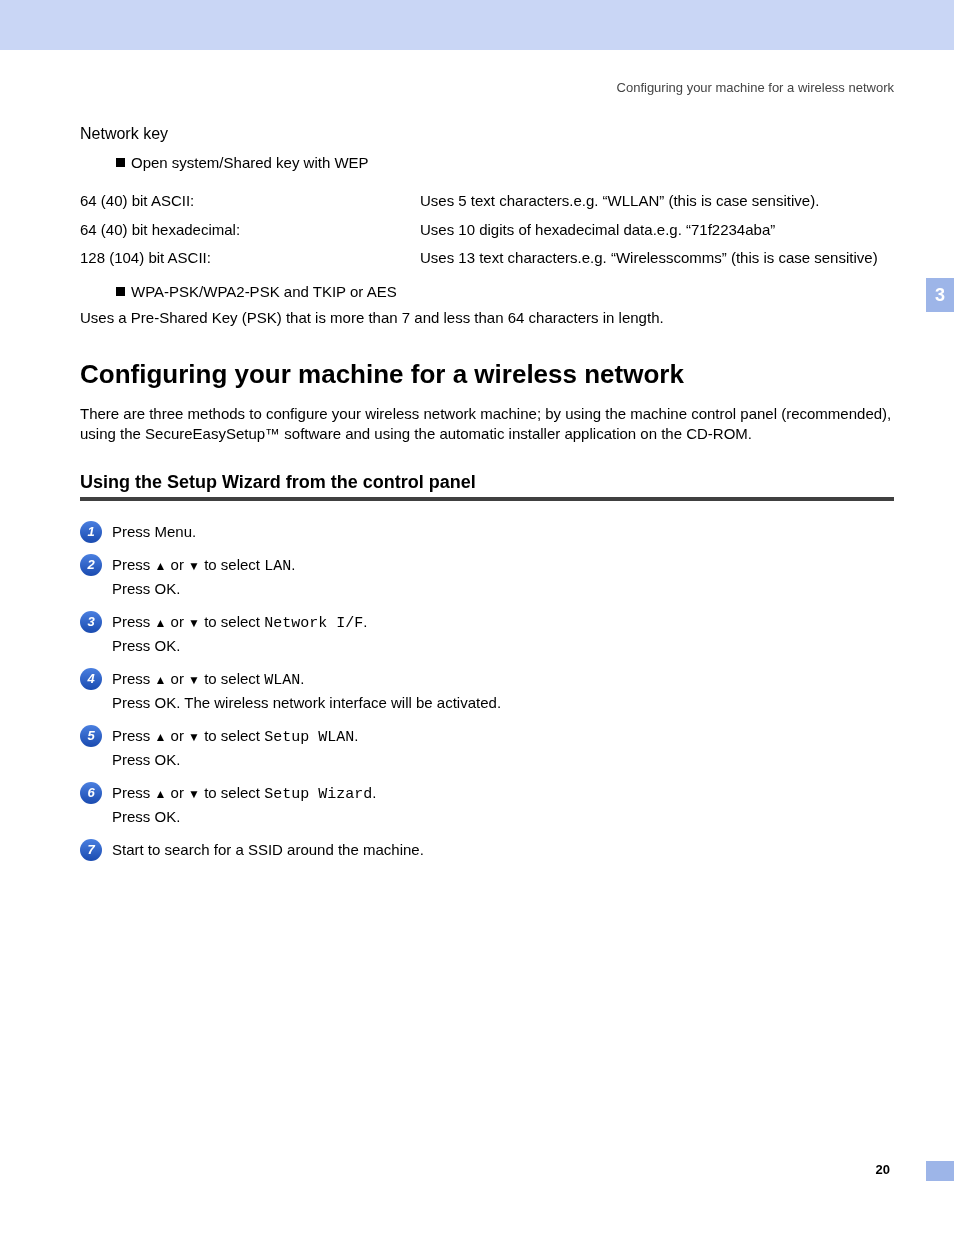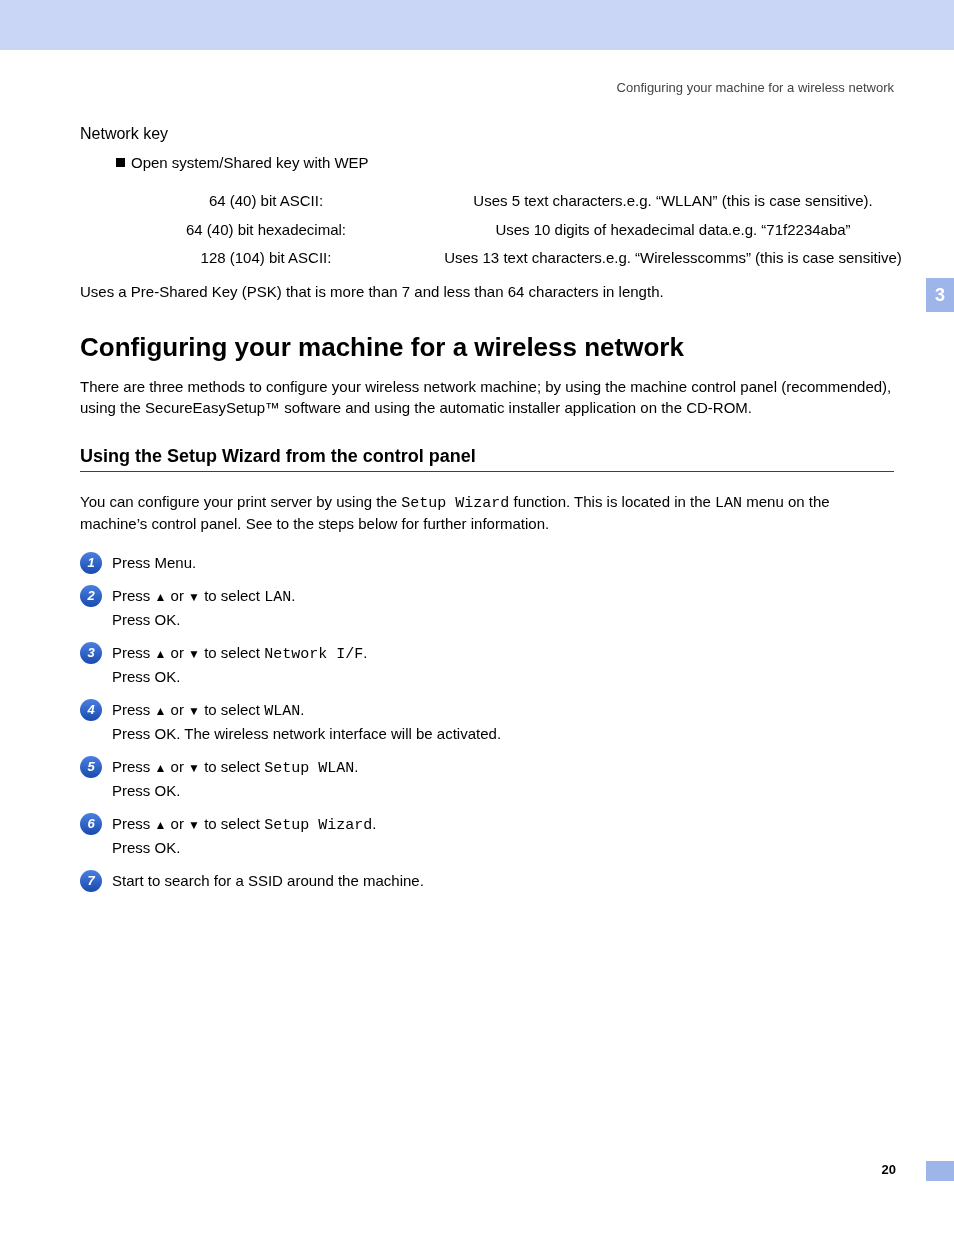--- a/index.html
+++ b/index.html
@@ -43,41 +43,40 @@
     font-size: 16px;
     font-weight: normal;
     margin-bottom: 10px;
   }
   p { margin: 6px 0; line-height: 1.35; }
   .bullet-line { margin: 6px 0; padding-left: 36px; }
   .sq { display: inline-block; width: 9px; height: 9px; background: #000; margin-right: 6px; vertical-align: 1px; }
   .key-table {
     width: 100%;
     border-collapse: collapse;
-    margin: 14px 0 10px 16px;
-    text-align: center;
+    margin: 14px 0 10px 0;
   }
   .key-table td {
     vertical-align: top;
     padding: 4px 0;
     line-height: 1.35;
   }
   .key-table td:first-child { width: 340px; }
   .indent { }
   .h1 {
     font-size: 26px;
     font-weight: bold;
     margin: 30px 0 14px 0;
   }
   .h2 {
     font-size: 18px;
     font-weight: bold;
     margin: 28px 0 20px 0;
     padding-bottom: 4px;
-    border-bottom: 1px solid #404040;
+    border-bottom: 4px solid #404040;
   }
   .mono { font-family: "Courier New", monospace; }
   .steps { margin-top: 18px; }
   .step {
     display: flex;
     align-items: flex-start;
     margin: 10px 0;
   }
   .step-num {
     flex: 0 0 22px;
@@ -91,21 +90,21 @@
     font-style: italic;
     text-align: center;
     line-height: 22px;
     margin-right: 10px;
   }
   .step-body { line-height: 1.5; }
   .arrow-up, .arrow-down { font-size: 12px; }
   .page-num {
     position: absolute;
     bottom: 58px;
-    right: 58px;
+    right: 64px;
     font-size: 13px;
     font-weight: bold;
   }
   .page-num-bar {
     position: absolute;
     bottom: 54px;
     right: 0;
     width: 28px;
     height: 20px;
     background: #9db5e8;
@@ -135,29 +134,27 @@
           <td>64 (40) bit hexadecimal:</td>
           <td>Uses 10 digits of hexadecimal data.e.g. “71f2234aba”</td>
         </tr>
     <tr>
           <td>128 (104) bit ASCII:</td>
           <td>Uses 13 text characters.e.g. “Wirelesscomms” (this is case sensitive)</td>
         </tr>
   </tbody>
     </table>
 
+  <p class="bullet-line"><span class="sq"></span><span>WPA-PSK/WPA2-PSK and TKIP or AES</span></p>
   <p class="indent">Uses a Pre-Shared Key (PSK) that is more than 7 and less than 64 characters in length.</p>
 
   <div class="h1">Configuring your machine for a wireless network</div>
   <p>There are three methods to configure your wireless network machine; by using the machine control panel (recommended), using the SecureEasySetup™ software and using the automatic installer application on the CD-ROM.</p>
 
   <div class="h2">Using the Setup Wizard from the control panel</div>
-  <p>
-    <span>You can configure your print server by using the </span><span class="mono">Setup Wizard</span><span> function. This is located in the </span><span class="mono">LAN</span><span> menu on the machine’s control panel. See to the steps below for further information.</span>
-  </p>
 
   <div class="steps" id="steps-container">
       <div class="step">
         <div class="step-num">1</div>
         <div class="step-body">Press <b>Menu</b>.</div>
       </div>
       <div class="step">
         <div class="step-num">2</div>
         <div class="step-body">Press <span class="arrow-up">▲</span> or <span class="arrow-down">▼</span> to select <span class="mono">LAN</span>.<br>Press <b>OK</b>.</div>
       </div>

